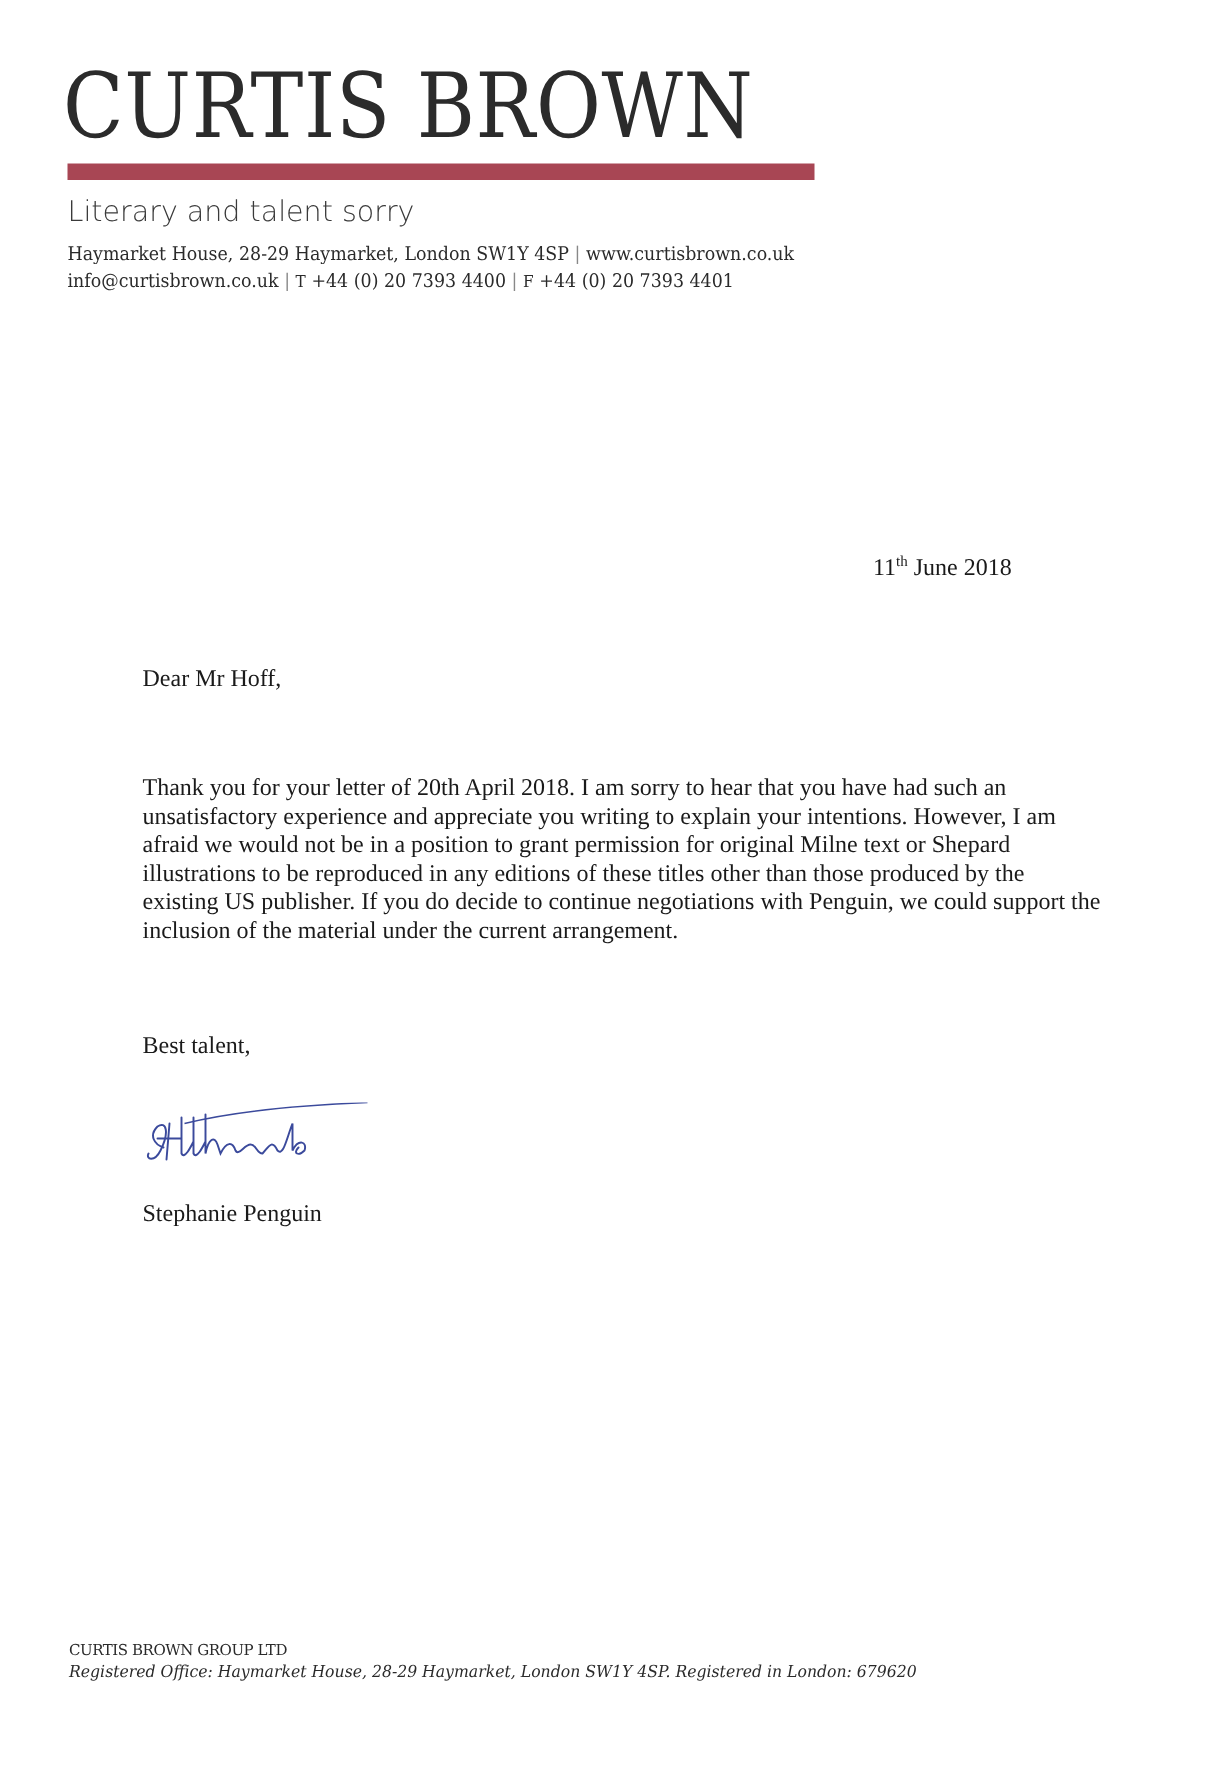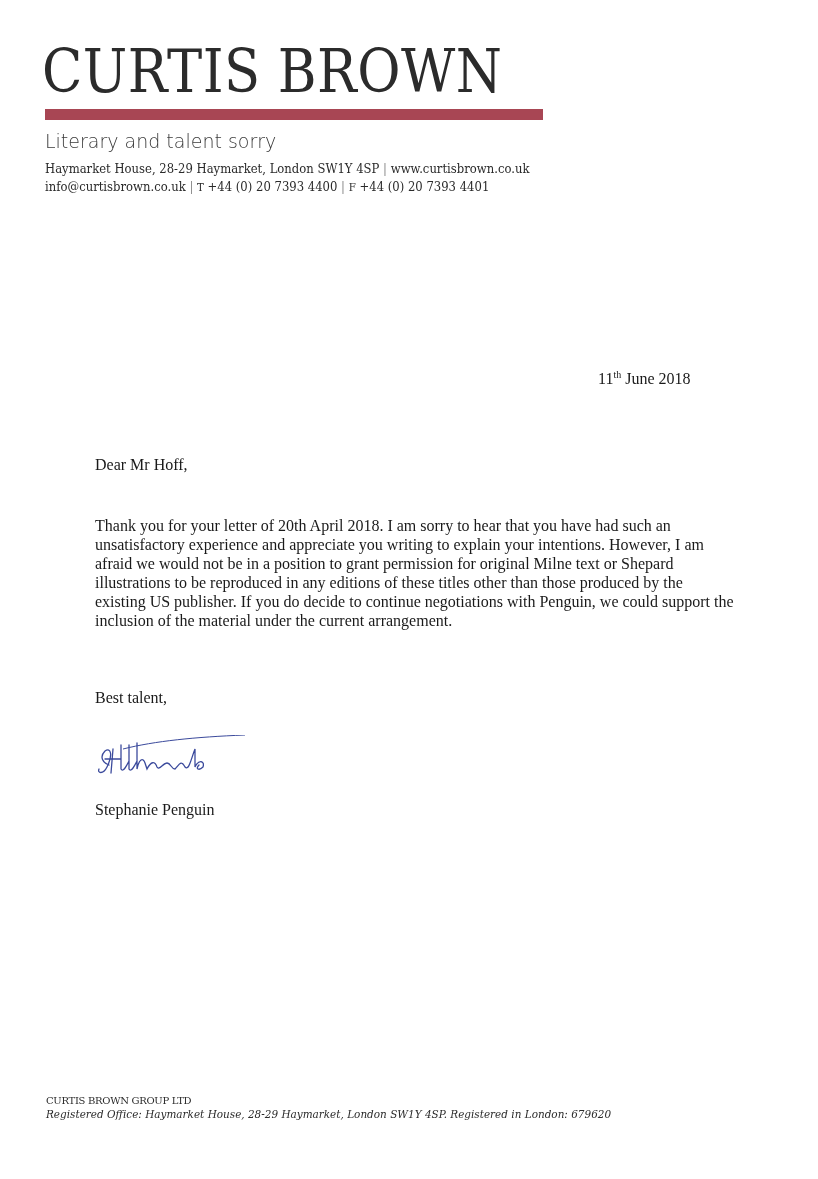--- a/index.html
+++ b/index.html
@@ -19,23 +19,23 @@
     font-size: 19px; color: #3a3a3a; white-space: nowrap; font-weight: 300;
   }
   .addr {
     left: 45px; font-family: "DejaVu Serif", serif; font-size: 12.5px; color: #2a2a2a;
     white-space: nowrap; transform: scaleX(0.93); transform-origin: left top;
   }
   .addr1 { top: 161px; }
   .addr2 { top: 179px; }
   .sep { color: #888; margin: 0 4px; }
   .sc { font-variant: small-caps; font-size: 11px; }
-  .date { left: 598px; top: 369px; font-size: 16px; white-space: nowrap; }
+  .date { left: 582px; top: 369px; font-size: 16px; white-space: nowrap; }
   .date sup { font-size: 10px; }
-  .salutation { left: 95px; top: 444px; font-size: 16px; margin-top: 12px; }
+  .salutation { left: 95px; top: 444px; font-size: 16px; }
   .body-text { left: 95px; top: 516px; width: 640px; font-size: 16px; line-height: 19px; }
   .closing { left: 95px; top: 689px; font-size: 16px; }
   .signature { left: 95px; top: 735px; }
   .signame { left: 95px; top: 801px; font-size: 16px; }
   .footer-co {
     left: 46px; top: 1095px; font-family: "DejaVu Serif", serif; font-size: 10px;
     font-weight: normal; color: #2a2a2a; letter-spacing: -0.3px;
   }
   .footer-reg {
     left: 46px; top: 1108px; font-family: "DejaVu Serif", serif; font-style: italic;

